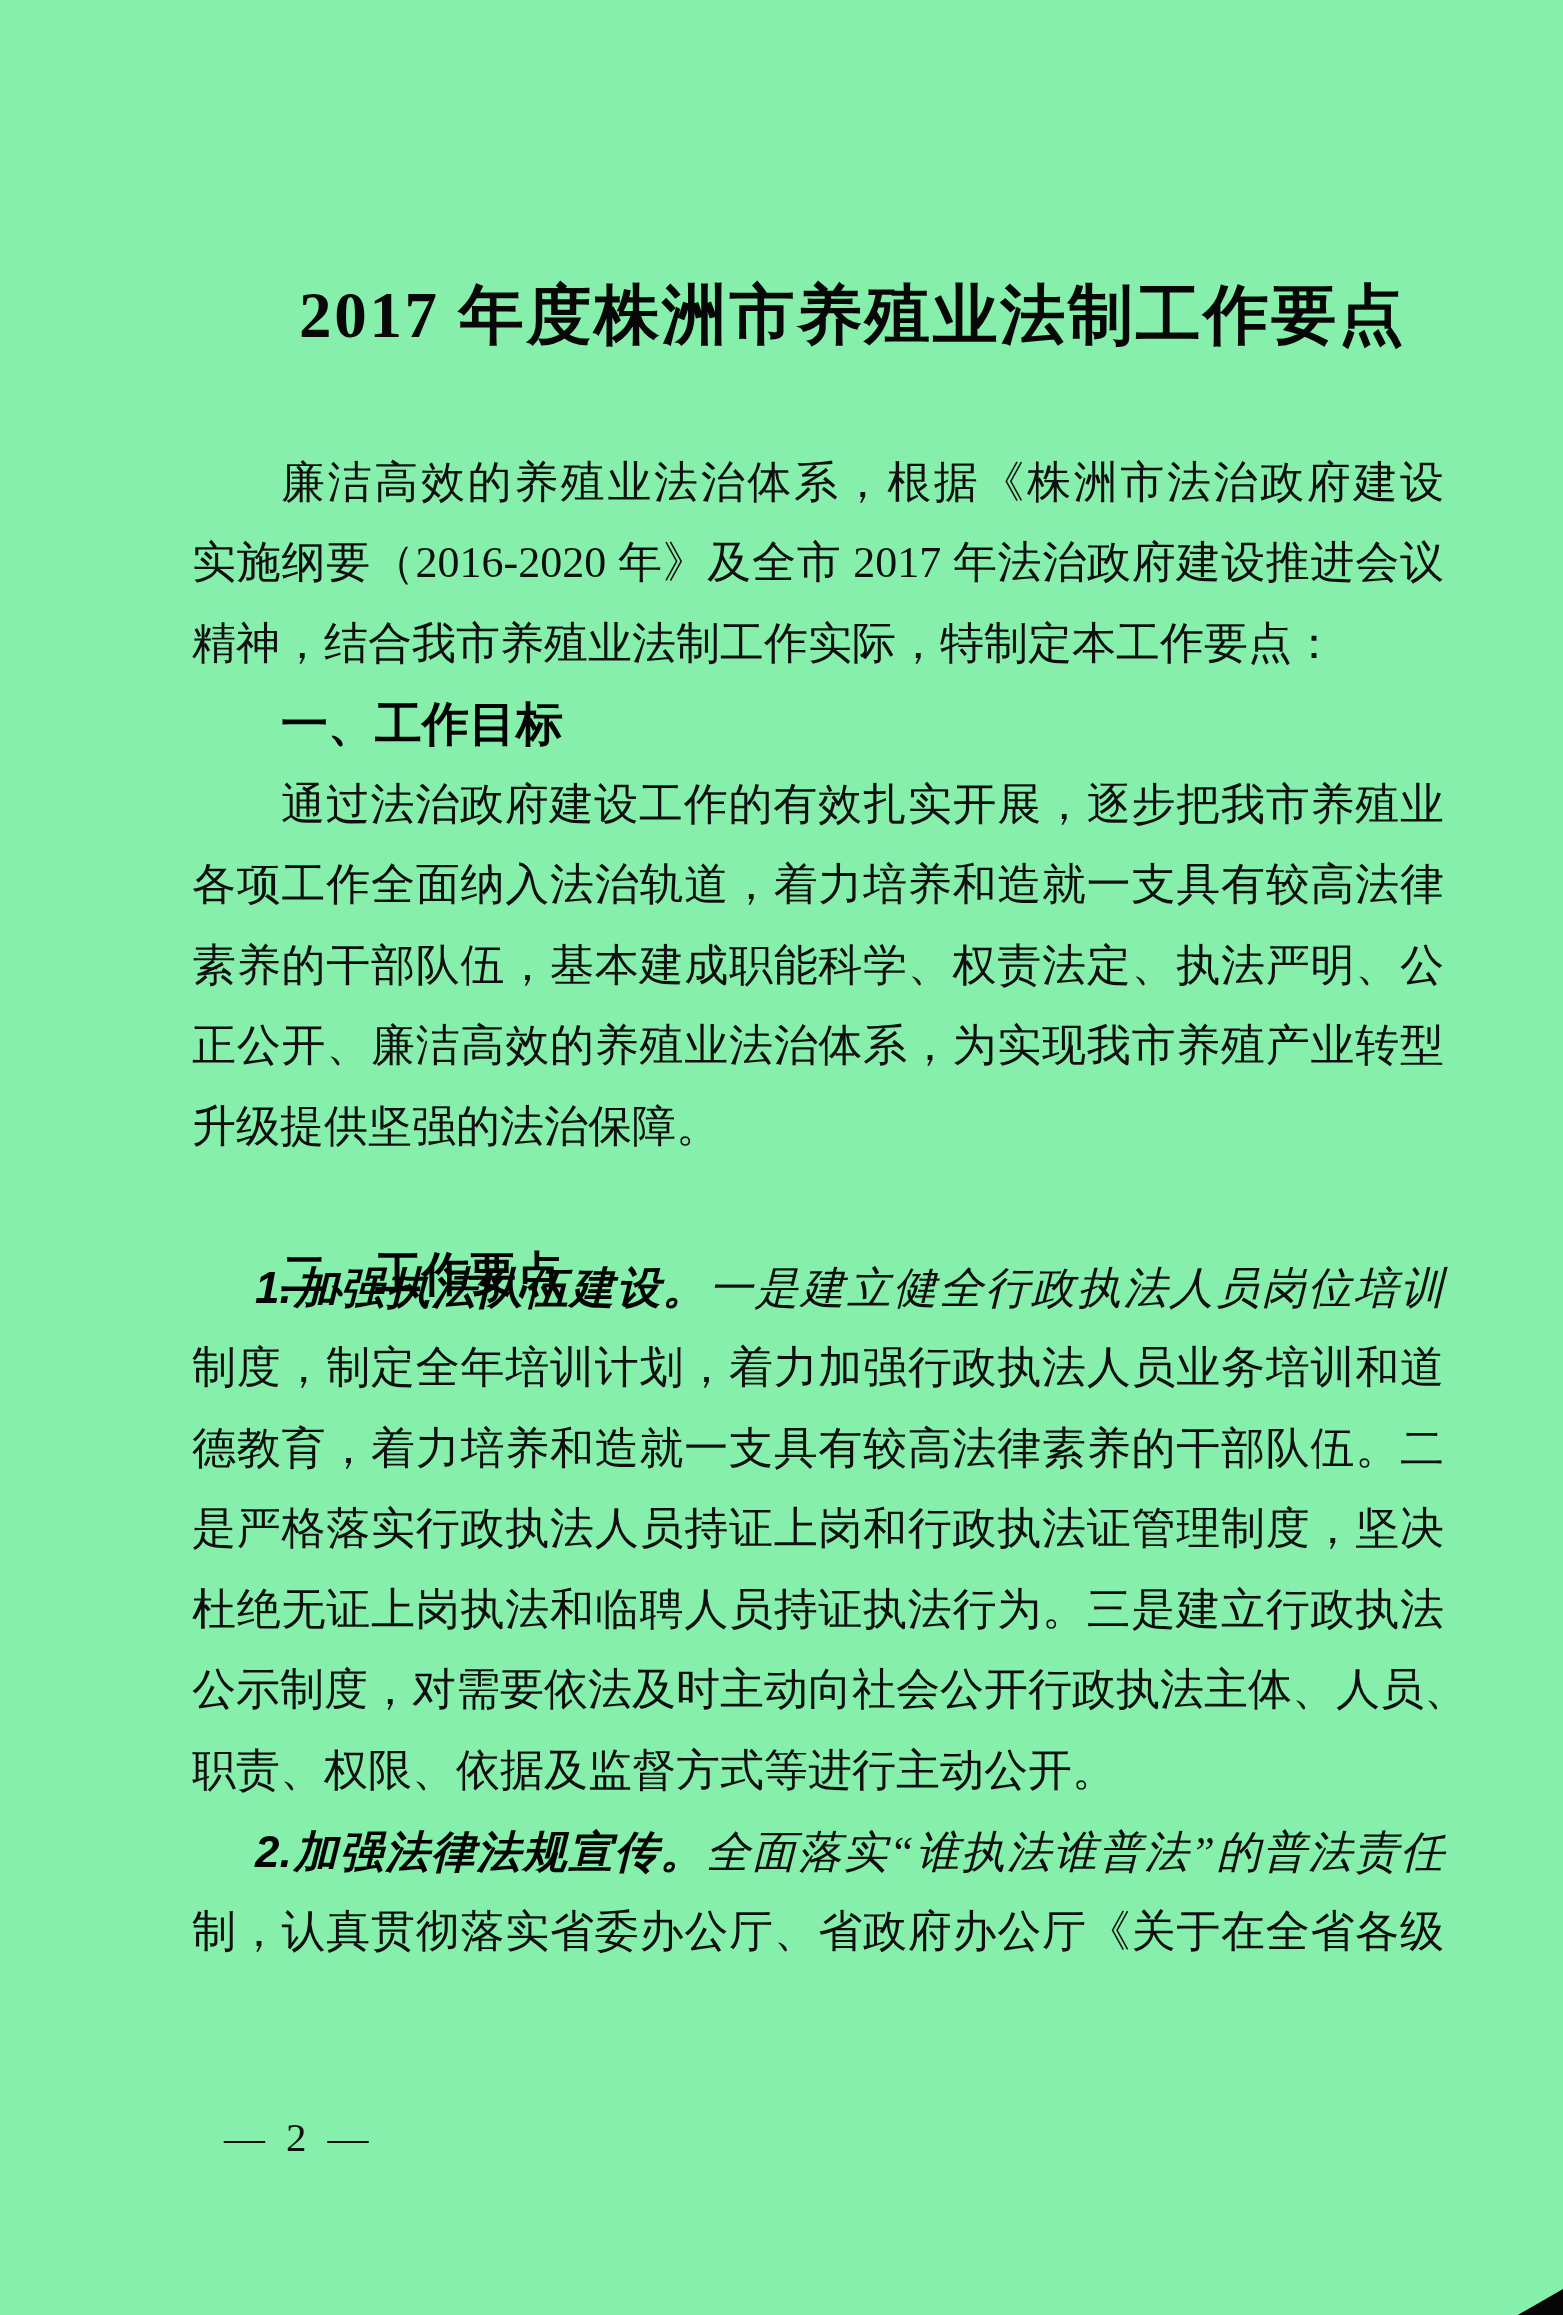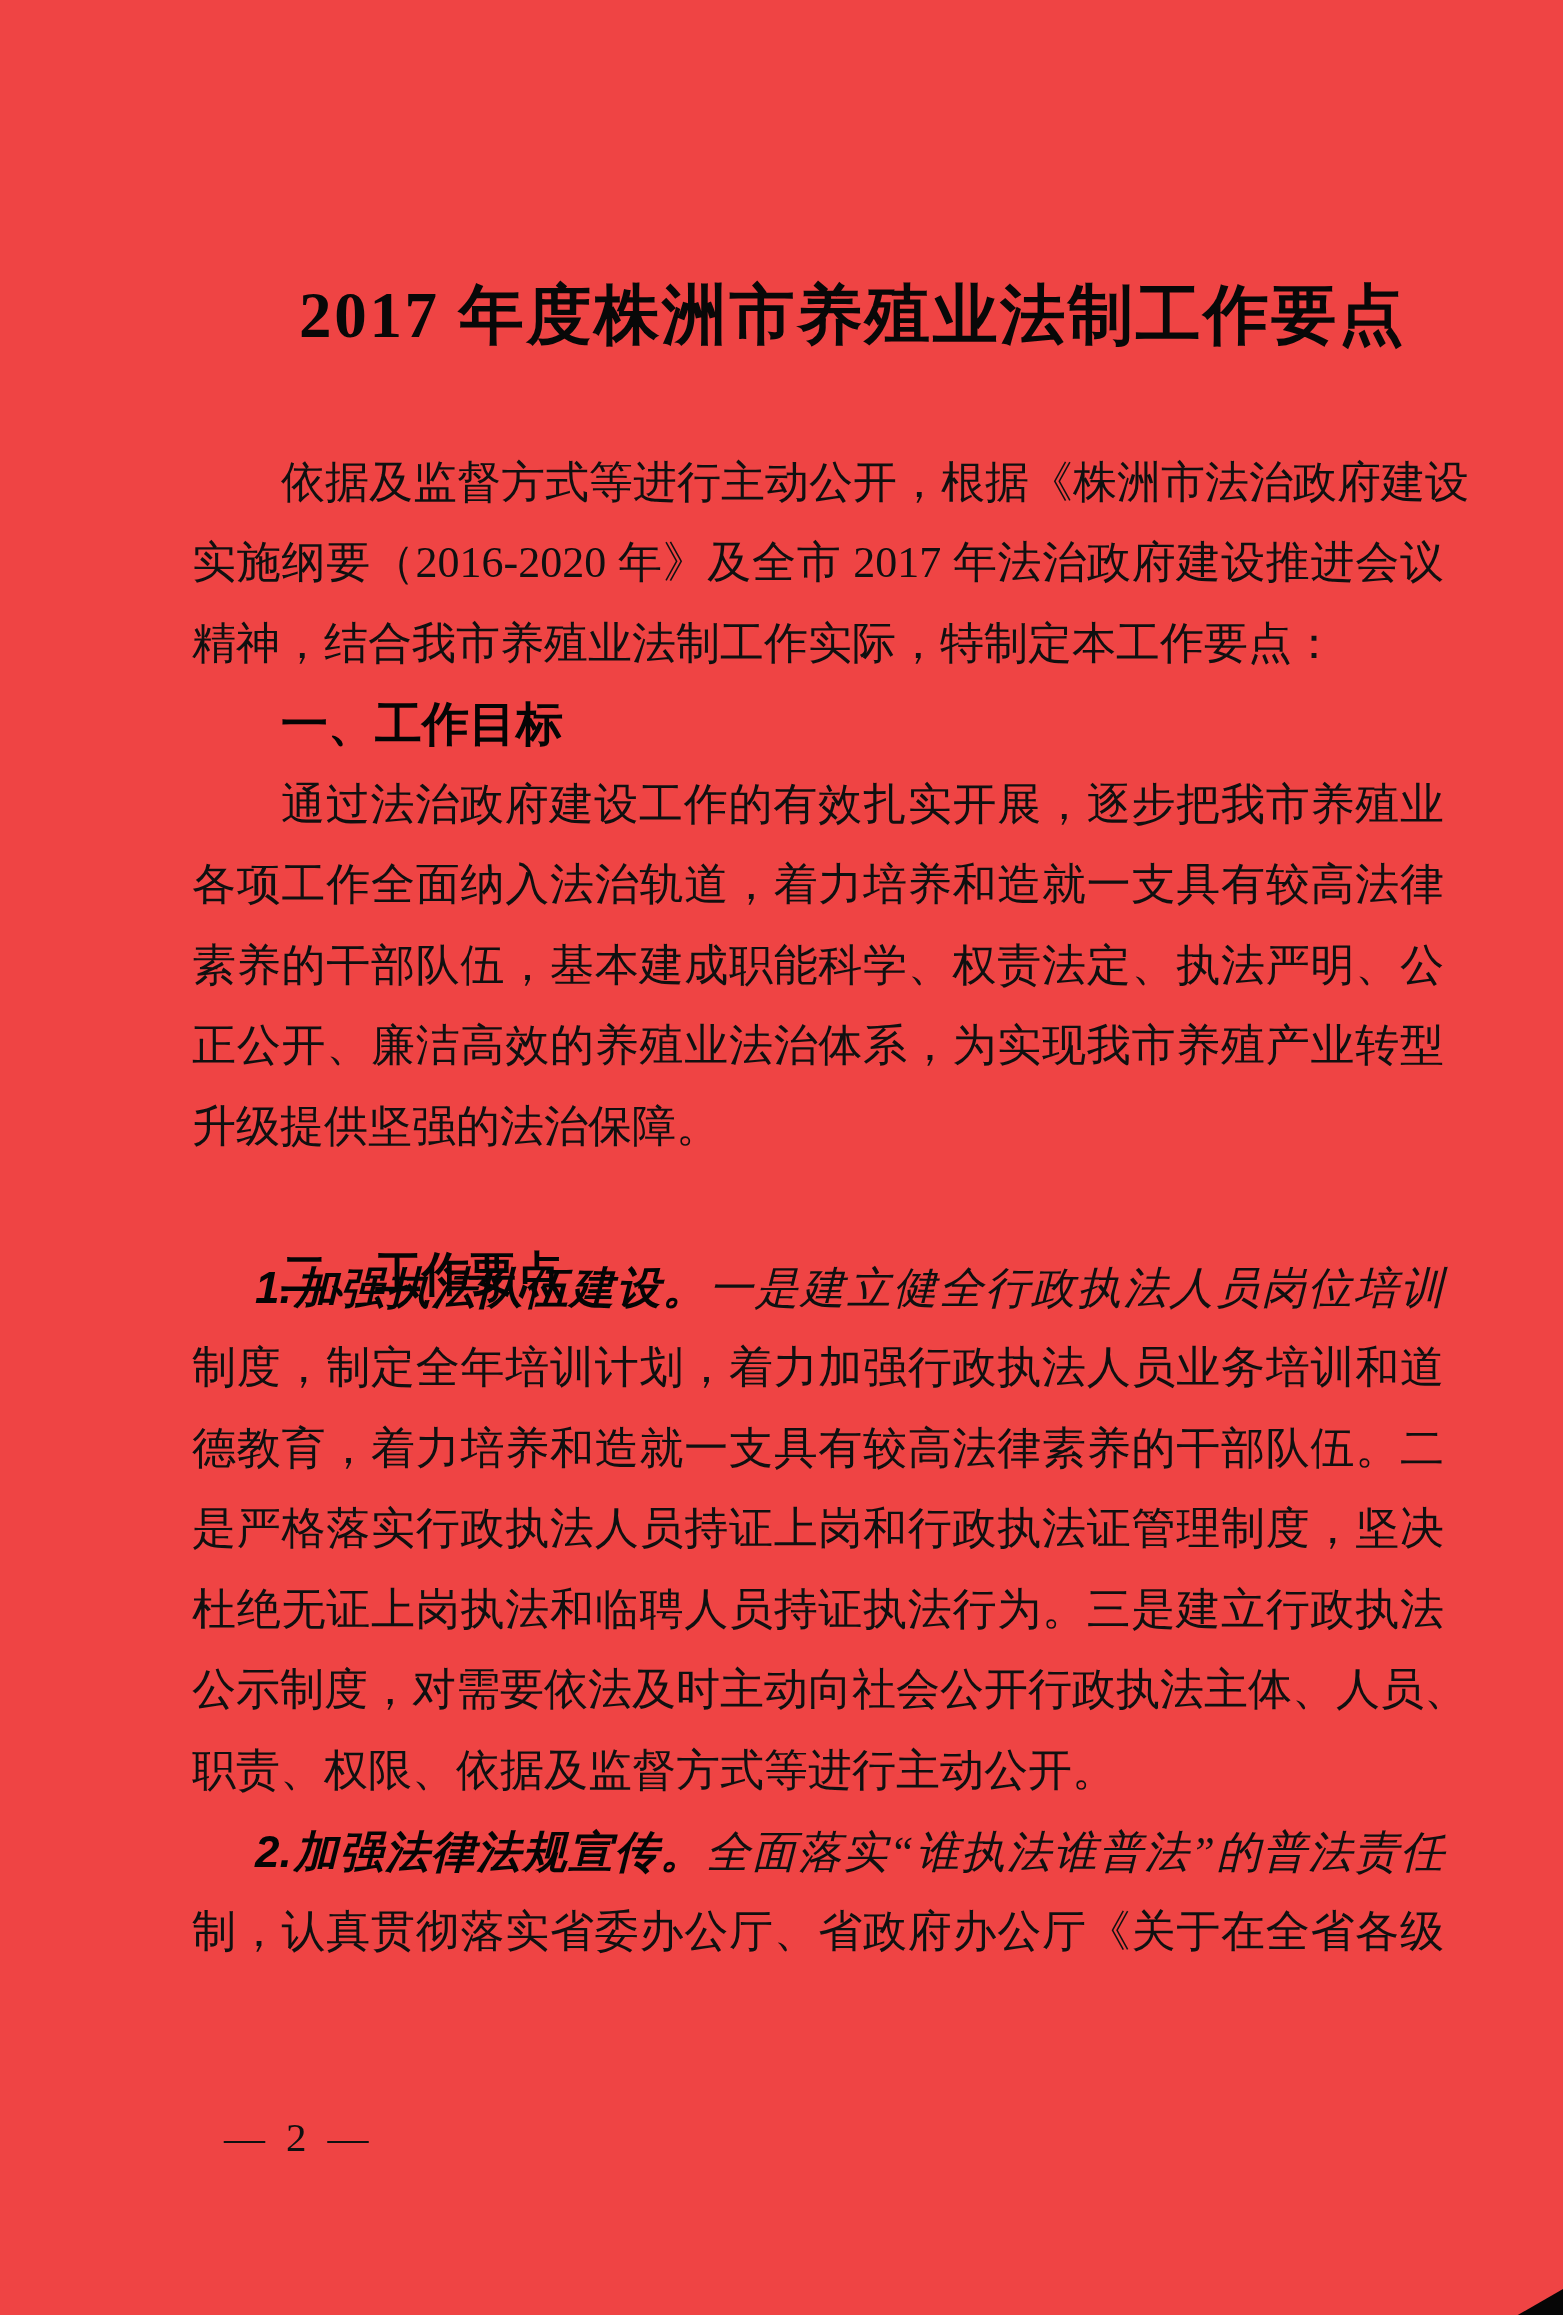--- a/index.html
+++ b/index.html
@@ -6,21 +6,21 @@
   body{
     width:1563px;height:2316px;
     background:#ffffff;
     position:relative;
     overflow:hidden;
     font-family:"Liberation Serif","DejaVu Serif",serif;
     color:#0d0d0d;
   }
   .page{
     position:absolute;inset:0;
-    background:#ef4444;
+    background:#86efac;
   }
   .doc-title{
     position:absolute;
     top:271px;left:299px;
     font-size:65px;
     font-weight:700;
     letter-spacing:2.7px;
     white-space:nowrap;
     font-family:"Liberation Serif","DejaVu Serif",serif;
     color:#080808;
@@ -72,21 +72,21 @@
     border-bottom:27px solid #060606;
   }
 </style>
 </head>
 <body>
 
 <div class="page">
 
   <div class="doc-title">2017 年度株洲市养殖业法制工作要点</div>
 
-  <div class="line indent" style="top:457px">依据及监督方式等进行主动公开，根据《株洲市法治政府建设</div>
+  <div class="line indent" style="top:457px">廉洁高效的养殖业法治体系，根据《株洲市法治政府建设</div>
 
   <div class="line" style="top:537px">实施纲要（2016-2020 年》及全市 2017 年法治政府建设推进会议</div>
 
   <div class="line end" style="top:618px">精神，结合我市养殖业法制工作实际，特制定本工作要点：</div>
 
   <div class="line heading indent" style="top:698px">一、工作目标</div>
 
   <div class="line indent" style="top:779px">通过法治政府建设工作的有效扎实开展，逐步把我市养殖业</div>
 
   <div class="line" style="top:859px">各项工作全面纳入法治轨道，着力培养和造就一支具有较高法律</div>

